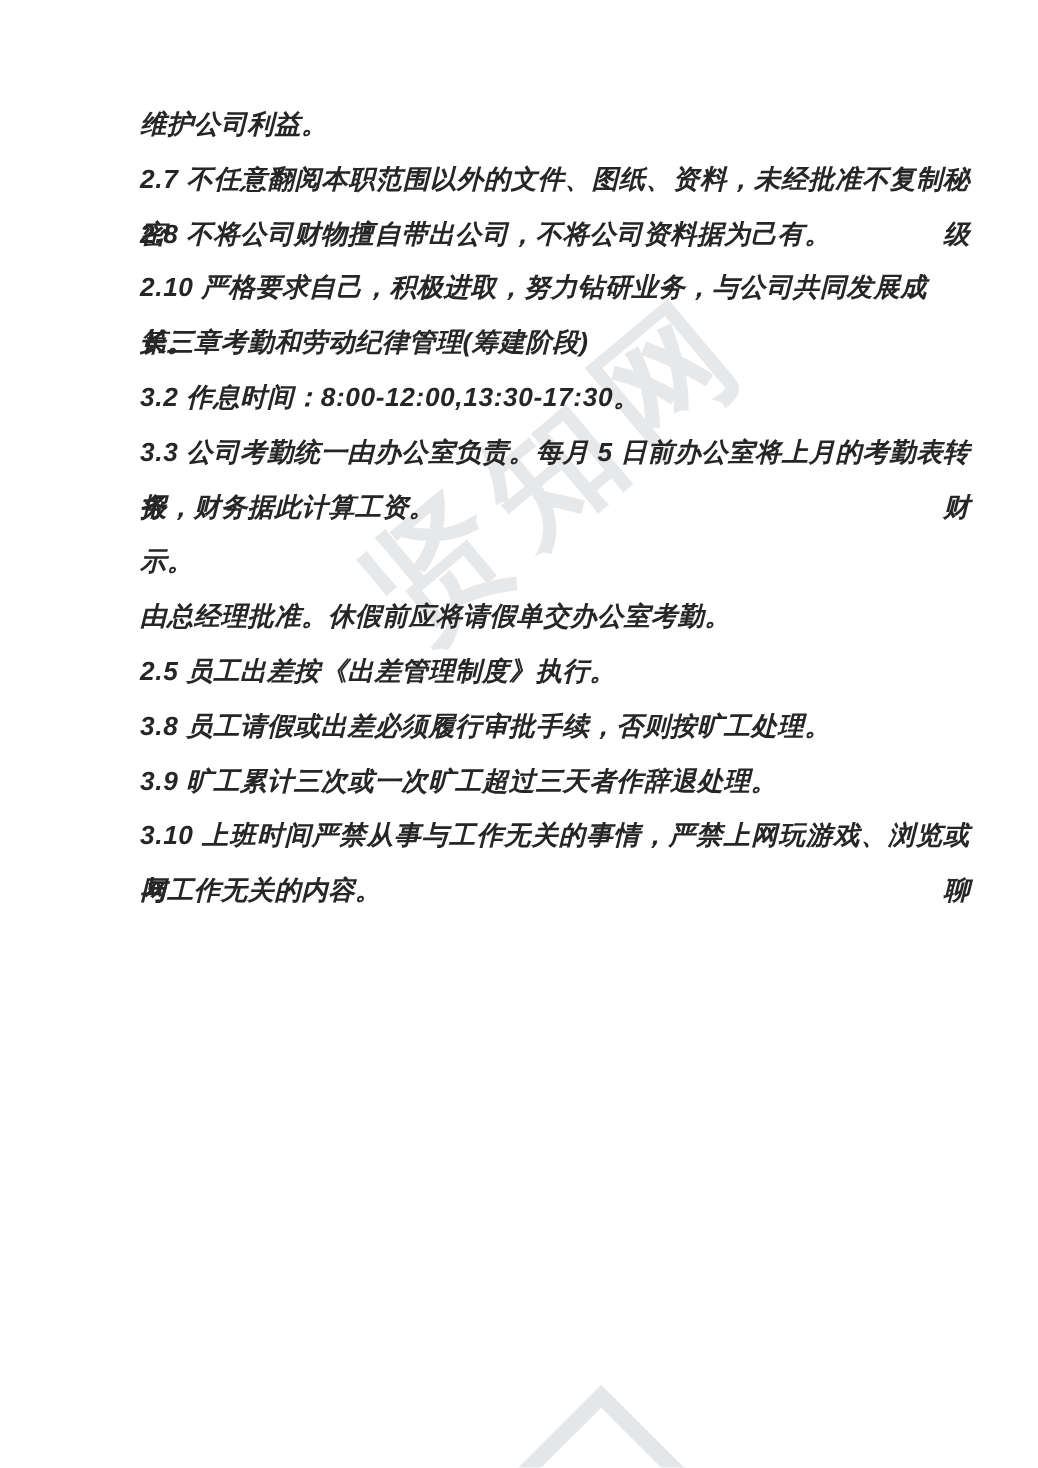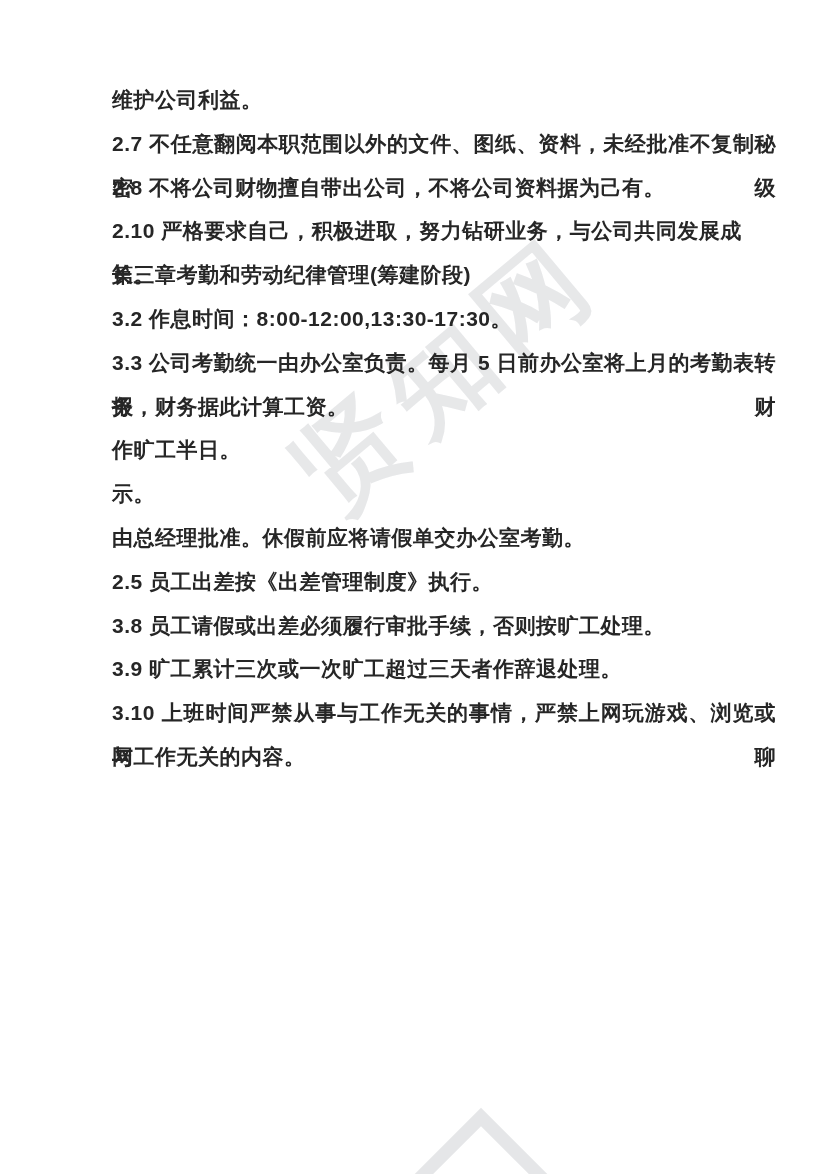--- a/index.html
+++ b/index.html
@@ -50,20 +50,21 @@
     z-index: 1;
   }
   .line {
     height: 43.8px;
     line-height: 43.8px;
     font-size: 21px;
     font-weight: 600;
     color: #262626;
     text-align: left;
     letter-spacing: 0.5px;
+    font-style: italic;
   }
   .line.full {
     text-align: justify;
     text-align-last: justify;
   }
 </style>
 </head>
 <body>
 
 <div class="page">
@@ -75,21 +76,20 @@
 
   <div class="doc">
     <div class="line">维护公司利益。</div>
     <div class="line full">2.7 不任意翻阅本职范围以外的文件、图纸、资料，未经批准不复制秘密级</div>
     <div class="line">2.8 不将公司财物擅自带出公司，不将公司资料据为己有。</div>
     <div class="line">2.10 严格要求自己，积极进取，努力钻研业务，与公司共同发展成长。</div>
     <div class="line">第三章考勤和劳动纪律管理(筹建阶段)</div>
     <div class="line">3.2 作息时间：8:00-12:00,13:30-17:30。</div>
     <div class="line full">3.3 公司考勤统一由办公室负责。每月 5 日前办公室将上月的考勤表转报财</div>
     <div class="line">务，财务据此计算工资。</div>
-    <div class="line">作旷工半日。</div>
     <div class="line">示。</div>
     <div class="line">由总经理批准。休假前应将请假单交办公室考勤。</div>
     <div class="line">2.5 员工出差按《出差管理制度》执行。</div>
     <div class="line">3.8 员工请假或出差必须履行审批手续，否则按旷工处理。</div>
     <div class="line">3.9 旷工累计三次或一次旷工超过三天者作辞退处理。</div>
     <div class="line full">3.10 上班时间严禁从事与工作无关的事情，严禁上网玩游戏、浏览或网聊</div>
     <div class="line">与工作无关的内容。</div>
   </div>
 
 </div>

